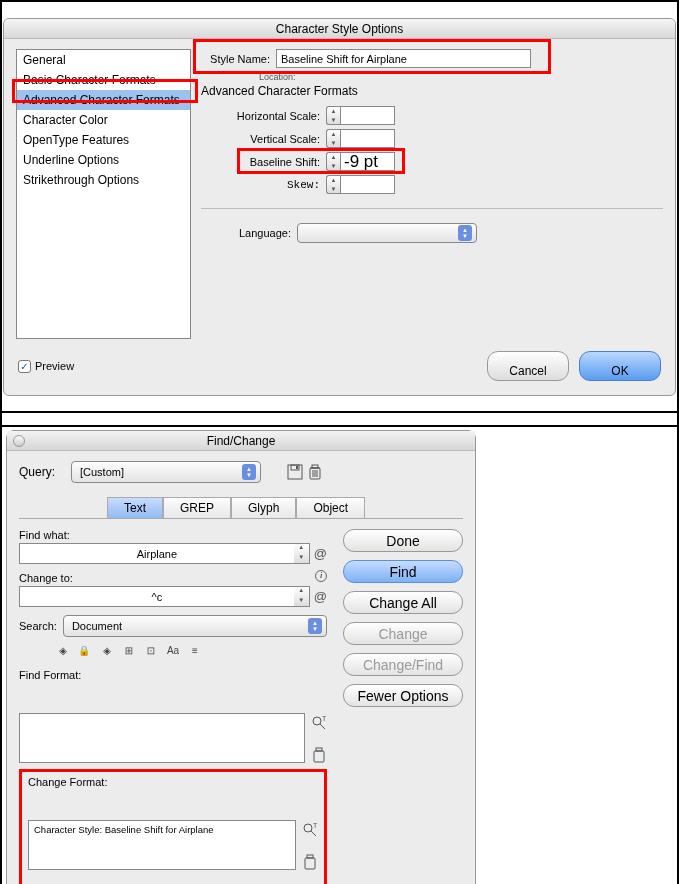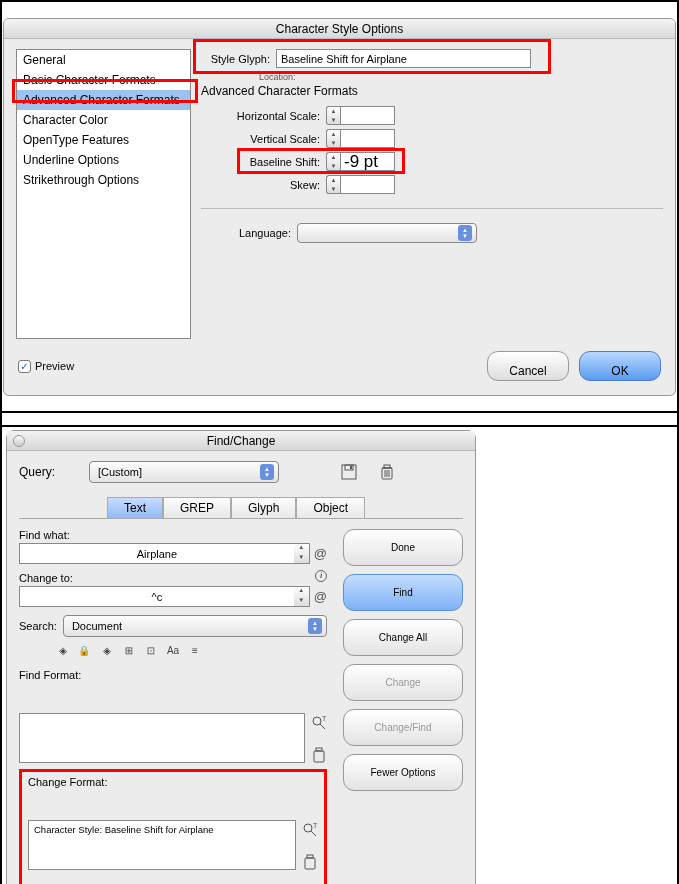--- a/index.html
+++ b/index.html
@@ -36,21 +36,21 @@
 .spacer { flex:1; }
 
 .hr { height: 16px; border-top:2px solid #000; border-bottom:2px solid #000; margin: -1px 0;}
 
 
 .dlg2 { width: 470px; margin: 4px 0 4px 4px; border: 1px solid #999; border-radius: 8px; background: #ececec; }
 .titlebar2 { height:20px; background:linear-gradient(#f3f3f3,#d6d6d6); border-bottom:1px solid #bbb; display:flex; align-items:center; padding-left:6px; position:relative;}
 .close-dot { width:12px; height:12px; border-radius:50%; background:linear-gradient(#fcfcfc,#ccc); border:1px solid #999;}
 .titlebar2 .t { position:absolute; left:0; right:0; text-align:center; font-size:12px;}
 .dlg2-body { padding: 10px 12px 14px; }
-.query-row { display:flex; align-items:center; gap:22px; margin-bottom: 14px;}
+.query-row { display:flex; align-items:center; gap:4px; margin-bottom: 14px;}
 .query-row .lbl { width:48px; text-align:left; font-size:12px;}
 .popup2 { flex:0 0 190px; height:22px; border:1px solid #888; border-radius:4px; background:linear-gradient(#fdfdfd,#e3e3e3); display:flex; align-items:center; padding:0 4px 0 8px; font-size:11px;}
 .popup2 .popup-arrows{ margin-left:auto;}
 .ico { width:16px; height:16px; color:#555; }
 
 .tabbar { display:flex; border-bottom:1px solid #aaa; margin: 0 0 10px 0;}
 .tabspace { width: 88px; border-bottom:1px solid #aaa; margin-bottom:-1px;}
 .tab { padding:3px 16px; border:1px solid #aaa; border-bottom:1px solid #aaa; background:linear-gradient(#fcfcfc,#e8e8e8); font-size:12px; margin-bottom:-1px;}
 .tab:first-of-type{ border-radius:5px 0 0 0;}
 .tab:last-of-type{ border-radius:0 5px 0 0;}
@@ -63,21 +63,21 @@
 .combo { display:flex; align-items:center; gap:4px; margin-bottom:8px;}
 .combo .txtin{ flex:1; height:21px;text-align:center;}
 .end-arrows { width:16px; height:21px; border:1px solid #888; border-left:0; background:linear-gradient(#fff,#ddd); display:flex; flex-direction:column;}
 .end-arrows span{flex:1; font-size:6px; text-align:center; color:#555;}
 .at { font-size:13px; color:#555;}
 .info-i { position:absolute; right:0; top:-2px; width:12px;height:12px; border:1px solid #666; border-radius:50%; font-size:8px; text-align:center; line-height:10px; font-style:italic; font-family:serif;}
 .toolrow { display:flex; gap:6px; margin: 2px 0 10px 36px; align-items:center;}
 .miniico { width:16px; height:14px; color:#444; font-size:10px; text-align:center;}
 .fmtbox { border:1px solid #888; background:#fff; height:50px; margin-bottom:6px; padding:3px 5px; font-size:9.5px; position:relative;margin-top:32px;}
 .sideicos { position:absolute; right:-22px; top:2px; display:flex; flex-direction:column; gap:16px;}
-.oval-btn { height:37px; border:1px solid #999; border-radius:11px; background:linear-gradient(#fff,#e3e3e3); font-size:10px; cursor:default;}
+.oval-btn { height:23px; border:1px solid #999; border-radius:11px; background:linear-gradient(#fff,#e3e3e3); font-size:14px; cursor:default;}
 .oval-btn.blue { background:linear-gradient(#c4ddff,#7fb1f5); border-color:#5c8fd9;}
 .oval-btn.dis { color:#9a9a9a; }
 .fmt-hl { border:3px solid #f00; padding: 4px 6px 8px; margin-top:4px;}
 </style>
 </head>
 <body>
 
 <div class="page">
 
 <div class="dlg1">
@@ -91,21 +91,21 @@
         <div class="sidebar-item">Character Color</div>
         <div class="sidebar-item">OpenType Features</div>
         <div class="sidebar-item">Underline Options</div>
         <div class="sidebar-item">Strikethrough Options</div>
       </div>
       <div class="hl-red" style="left:-4px; top:30px; width:186px; height:24px;"></div>
     </div>
 
     <div class="right-col">
       <div class="row" style="position:relative;">
-        <span class="lbl" style="width:75px;">Style Glyph:</span>
+        <span class="lbl" style="width:75px;">Style Name:</span>
         <input class="txtin" style="width: 255px;" value="Baseline Shift for Airplane">
         <div class="hl-red" style="left:-8px; top:-10px; width:358px; height:35px;"></div>
       </div>
       <div class="loc-label">Location:</div>
       <div class="section-title">Advanced Character Formats</div>
 
       <div class="row">
             <span class="lbl" style="width:125px;">Horizontal Scale:</span>
         <span class="stepper">
               <span class="btns">
@@ -130,21 +130,21 @@
         <span class="stepper">
               <span class="btns">
                 <span>▲</span>
                 <span>▼</span>
               </span>
               <input value="-9 pt" style="">
             </span>
         <div class="hl-red" style="left:36px; top:-4px; width:168px; height:26px;"></div>
           </div>
       <div class="row">
-            <span class="lbl" style="width:125px;">Skew:</span>
+            <span class="lbl" style="width:125px;font-family:Liberation Mono, monospace;">Skew:</span>
         <span class="stepper">
               <span class="btns">
                 <span>▲</span>
                 <span>▼</span>
               </span>
               <input value="" style="">
             </span>
           </div>
 
       <div class="lang-wrap">

